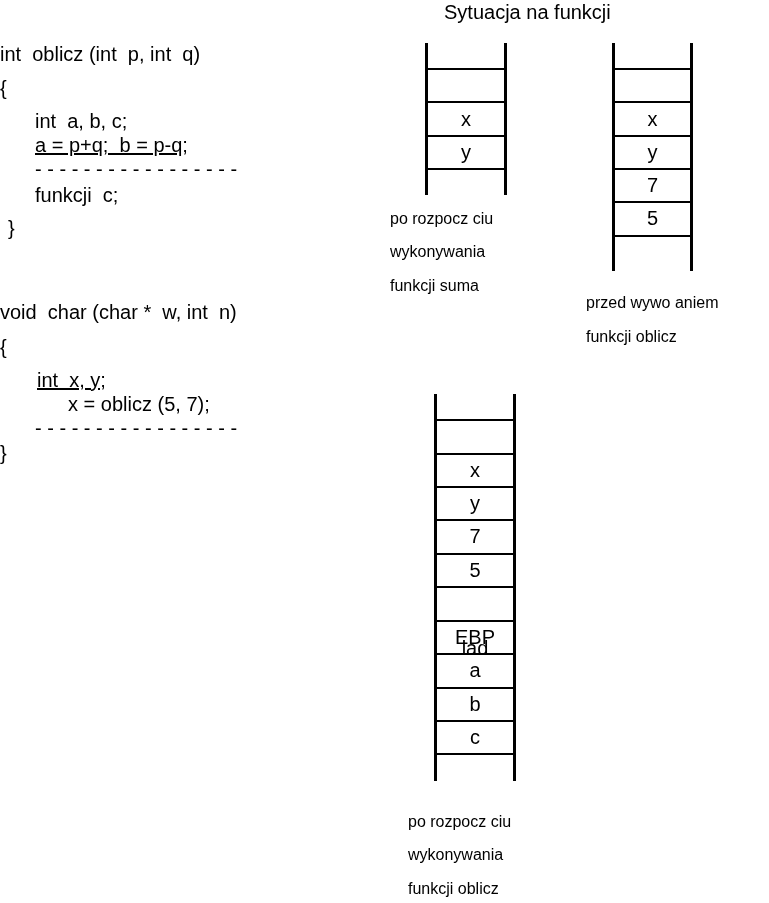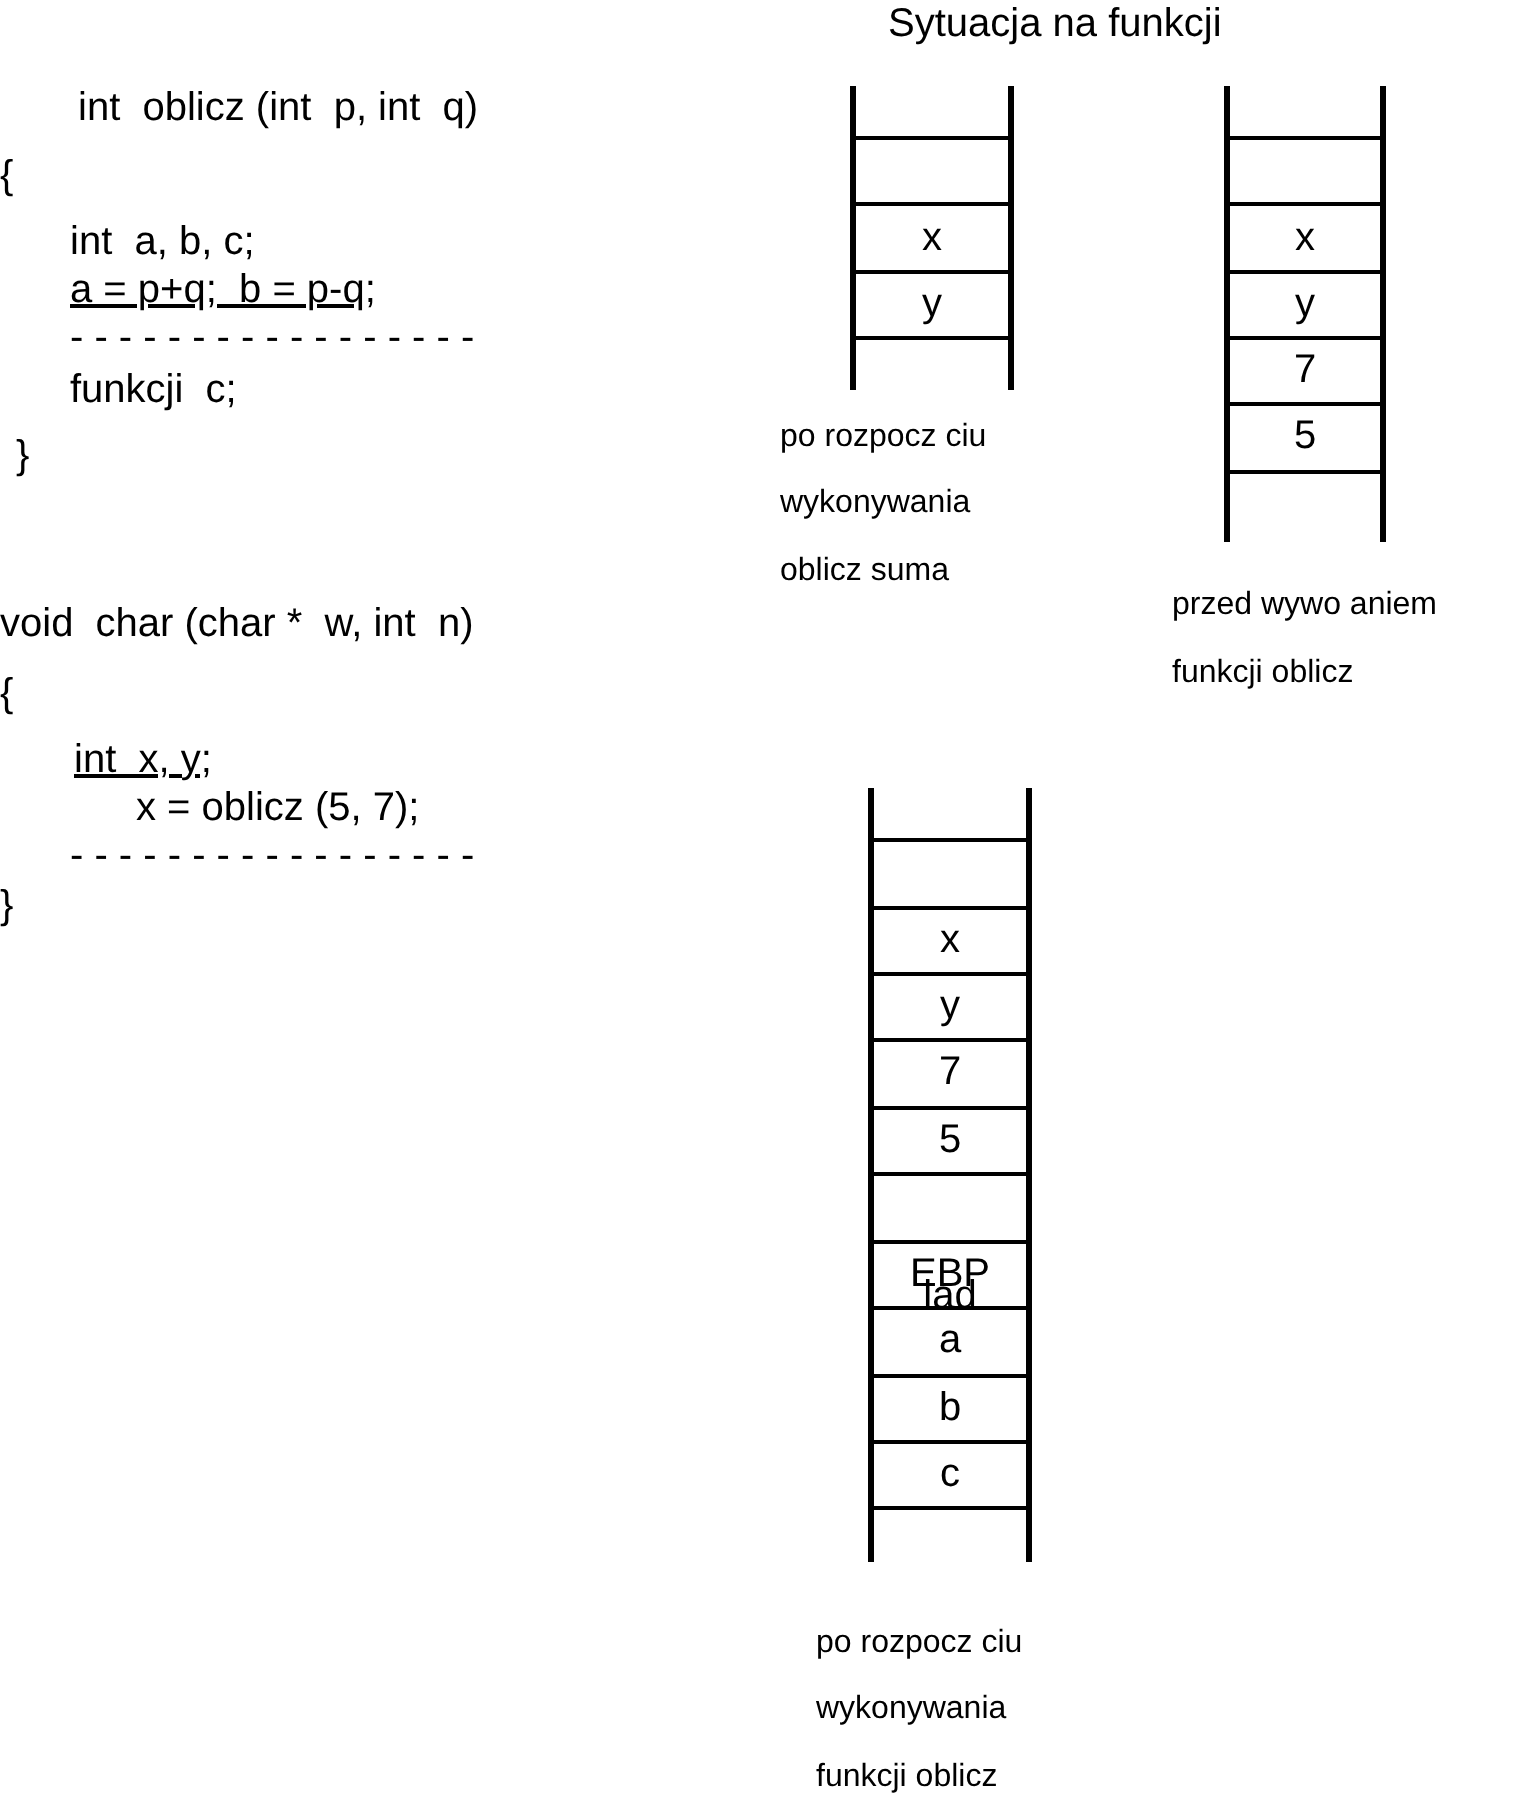--- a/index.html
+++ b/index.html
@@ -11,21 +11,21 @@
   .hline { position:absolute; height:2px; background:#000; }
   .cell { position:absolute; text-align:center; font-size:20px; line-height:33px; }
   .cap { position:absolute; font-size:16px; line-height:33.5px; white-space:pre; }
 </style>
 </head>
 <body>
 
 <div class="t" style="left:444px; top:0px;">Sytuacja na funkcji</div>
 
 <div>
-  <div class="code" style="left:0; top:42px;margin-left:39px;">int  oblicz (int  p, int  q)</div>
+  <div class="code" style="left:0; top:42px;">int  oblicz (int  p, int  q)</div>
   <div class="code" style="left:0; top:76px;">{</div>
   <div class="code" style="left:35px; top:109px;">int  a, b, c;</div>
   <div class="code" style="left:35px; top:133px;text-decoration:underline;">a = p+q;  b = p-q;</div>
   <div class="code" style="left:35px; top:157px;">- - - - - - - - - - - - - - - - -</div>
   <div class="code" style="left:35px; top:183px;">funkcji  c;</div>
   <div class="code" style="left:8px; top:216px;">}</div>
 </div>
 
 <div>
   <div class="code" style="left:0; top:300px;">void  char (char *  w, int  n)</div>
@@ -40,21 +40,21 @@
   <div class="vline" style="left:425px; top:43px; height:152px;"></div>
   <div class="vline" style="left:504px; top:43px; height:152px;"></div>
   <div class="hline" style="left:426px; width:80px; top:68px;"></div>
   <div class="hline" style="left:426px; width:80px; top:101px;"></div>
   <div class="hline" style="left:426px; width:80px; top:135px;"></div>
   <div class="hline" style="left:426px; width:80px; top:168px;"></div>
   <div class="cell" style="left:426px; width:80px; top:103px;">x</div>
   <div class="cell" style="left:426px; width:80px; top:136px;">y</div>
   <div class="cap" style="left:390px; top:202px;">po rozpocz ciu</div>
   <div class="cap" style="left:390px; top:235px;">wykonywania</div>
-  <div class="cap" style="left:390px; top:269px;">oblicz suma</div>
+  <div class="cap" style="left:390px; top:269px;">funkcji suma</div>
 </div>
 
 <div>
   <div class="vline" style="left:612px; top:43px; height:228px;"></div>
   <div class="vline" style="left:690px; top:43px; height:228px;"></div>
   <div class="hline" style="left:613px; width:79px; top:68px;"></div>
   <div class="hline" style="left:613px; width:79px; top:101px;"></div>
   <div class="hline" style="left:613px; width:79px; top:135px;"></div>
   <div class="hline" style="left:613px; width:79px; top:168px;"></div>
   <div class="hline" style="left:613px; width:79px; top:201px;"></div>

